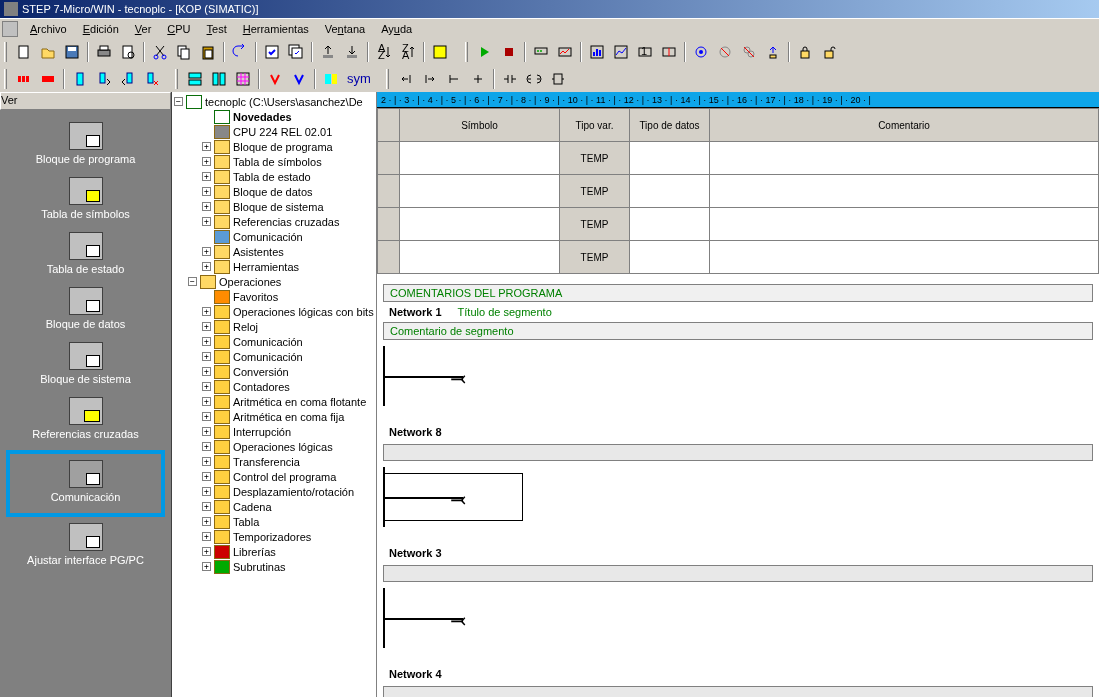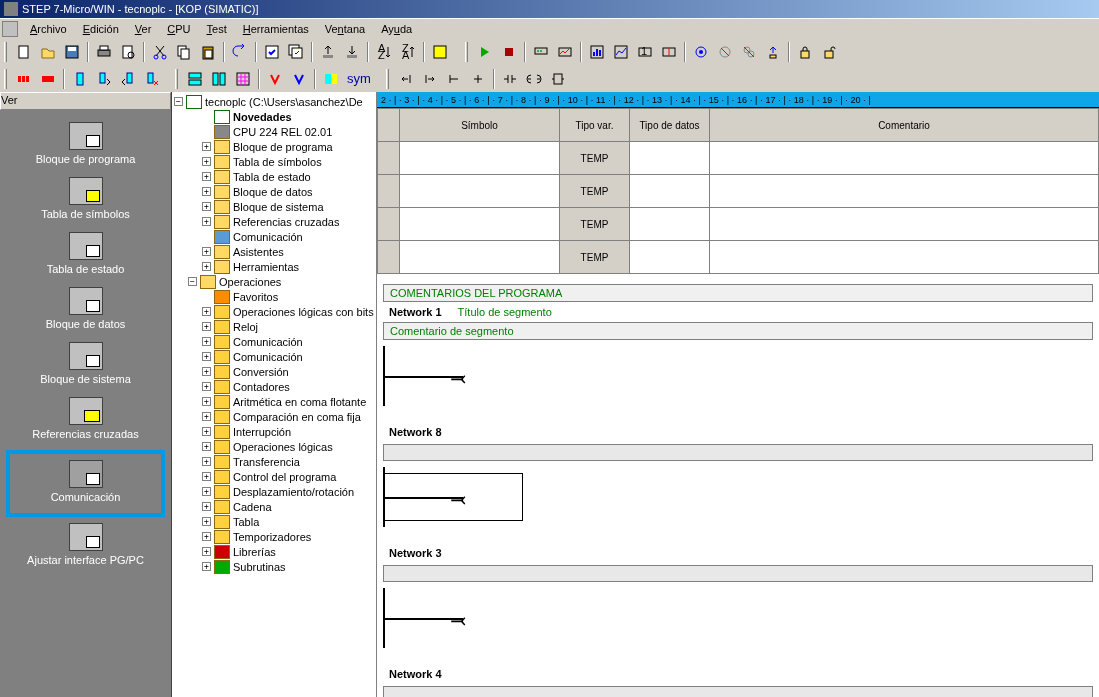--- a/index.html
+++ b/index.html
@@ -544,21 +544,21 @@
           <span class="tn-label">Contadores</span>
         </div>
         <div class="tree-node ind3">
           <span class="exp">+</span>
           <span class="nico op"></span>
           <span class="tn-label">Aritmética en coma flotante</span>
         </div>
         <div class="tree-node ind3">
           <span class="exp">+</span>
           <span class="nico op"></span>
-          <span class="tn-label">Comparación en coma fija</span>
+          <span class="tn-label">Aritmética en coma fija</span>
         </div>
         <div class="tree-node ind3">
           <span class="exp">+</span>
           <span class="nico op"></span>
           <span class="tn-label">Interrupción</span>
         </div>
         <div class="tree-node ind3">
           <span class="exp">+</span>
           <span class="nico op"></span>
           <span class="tn-label">Operaciones lógicas</span>

